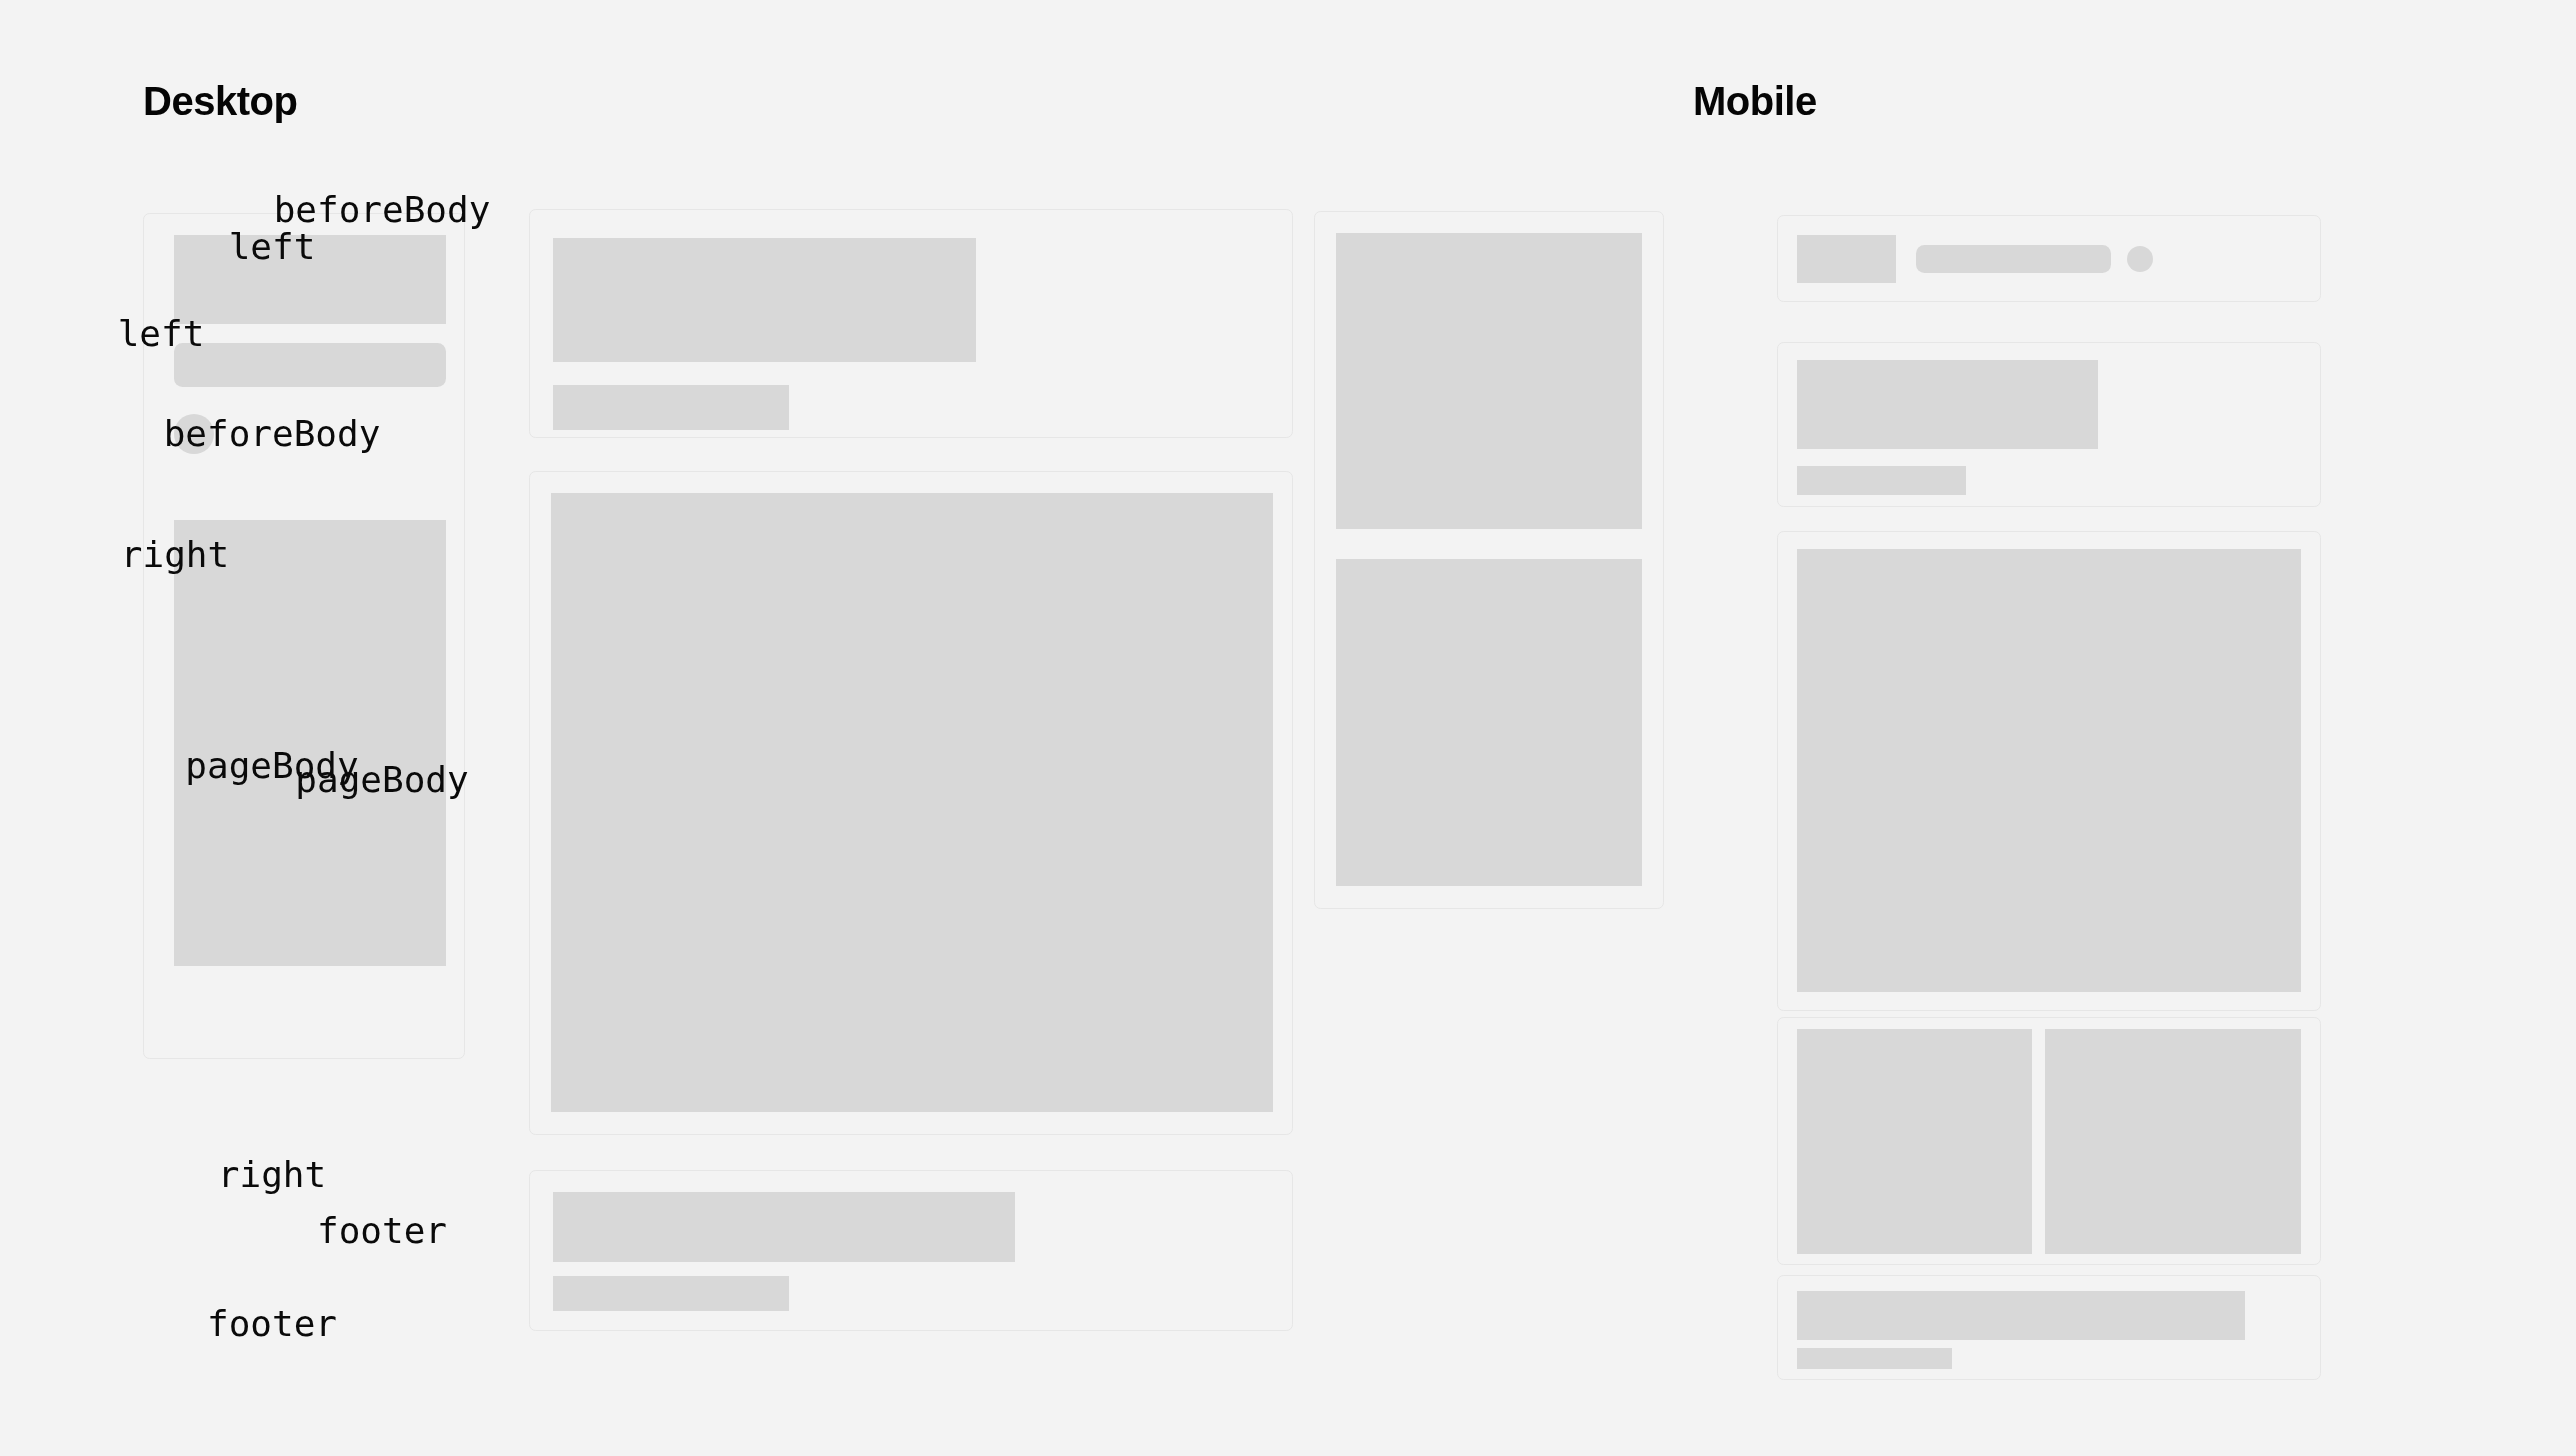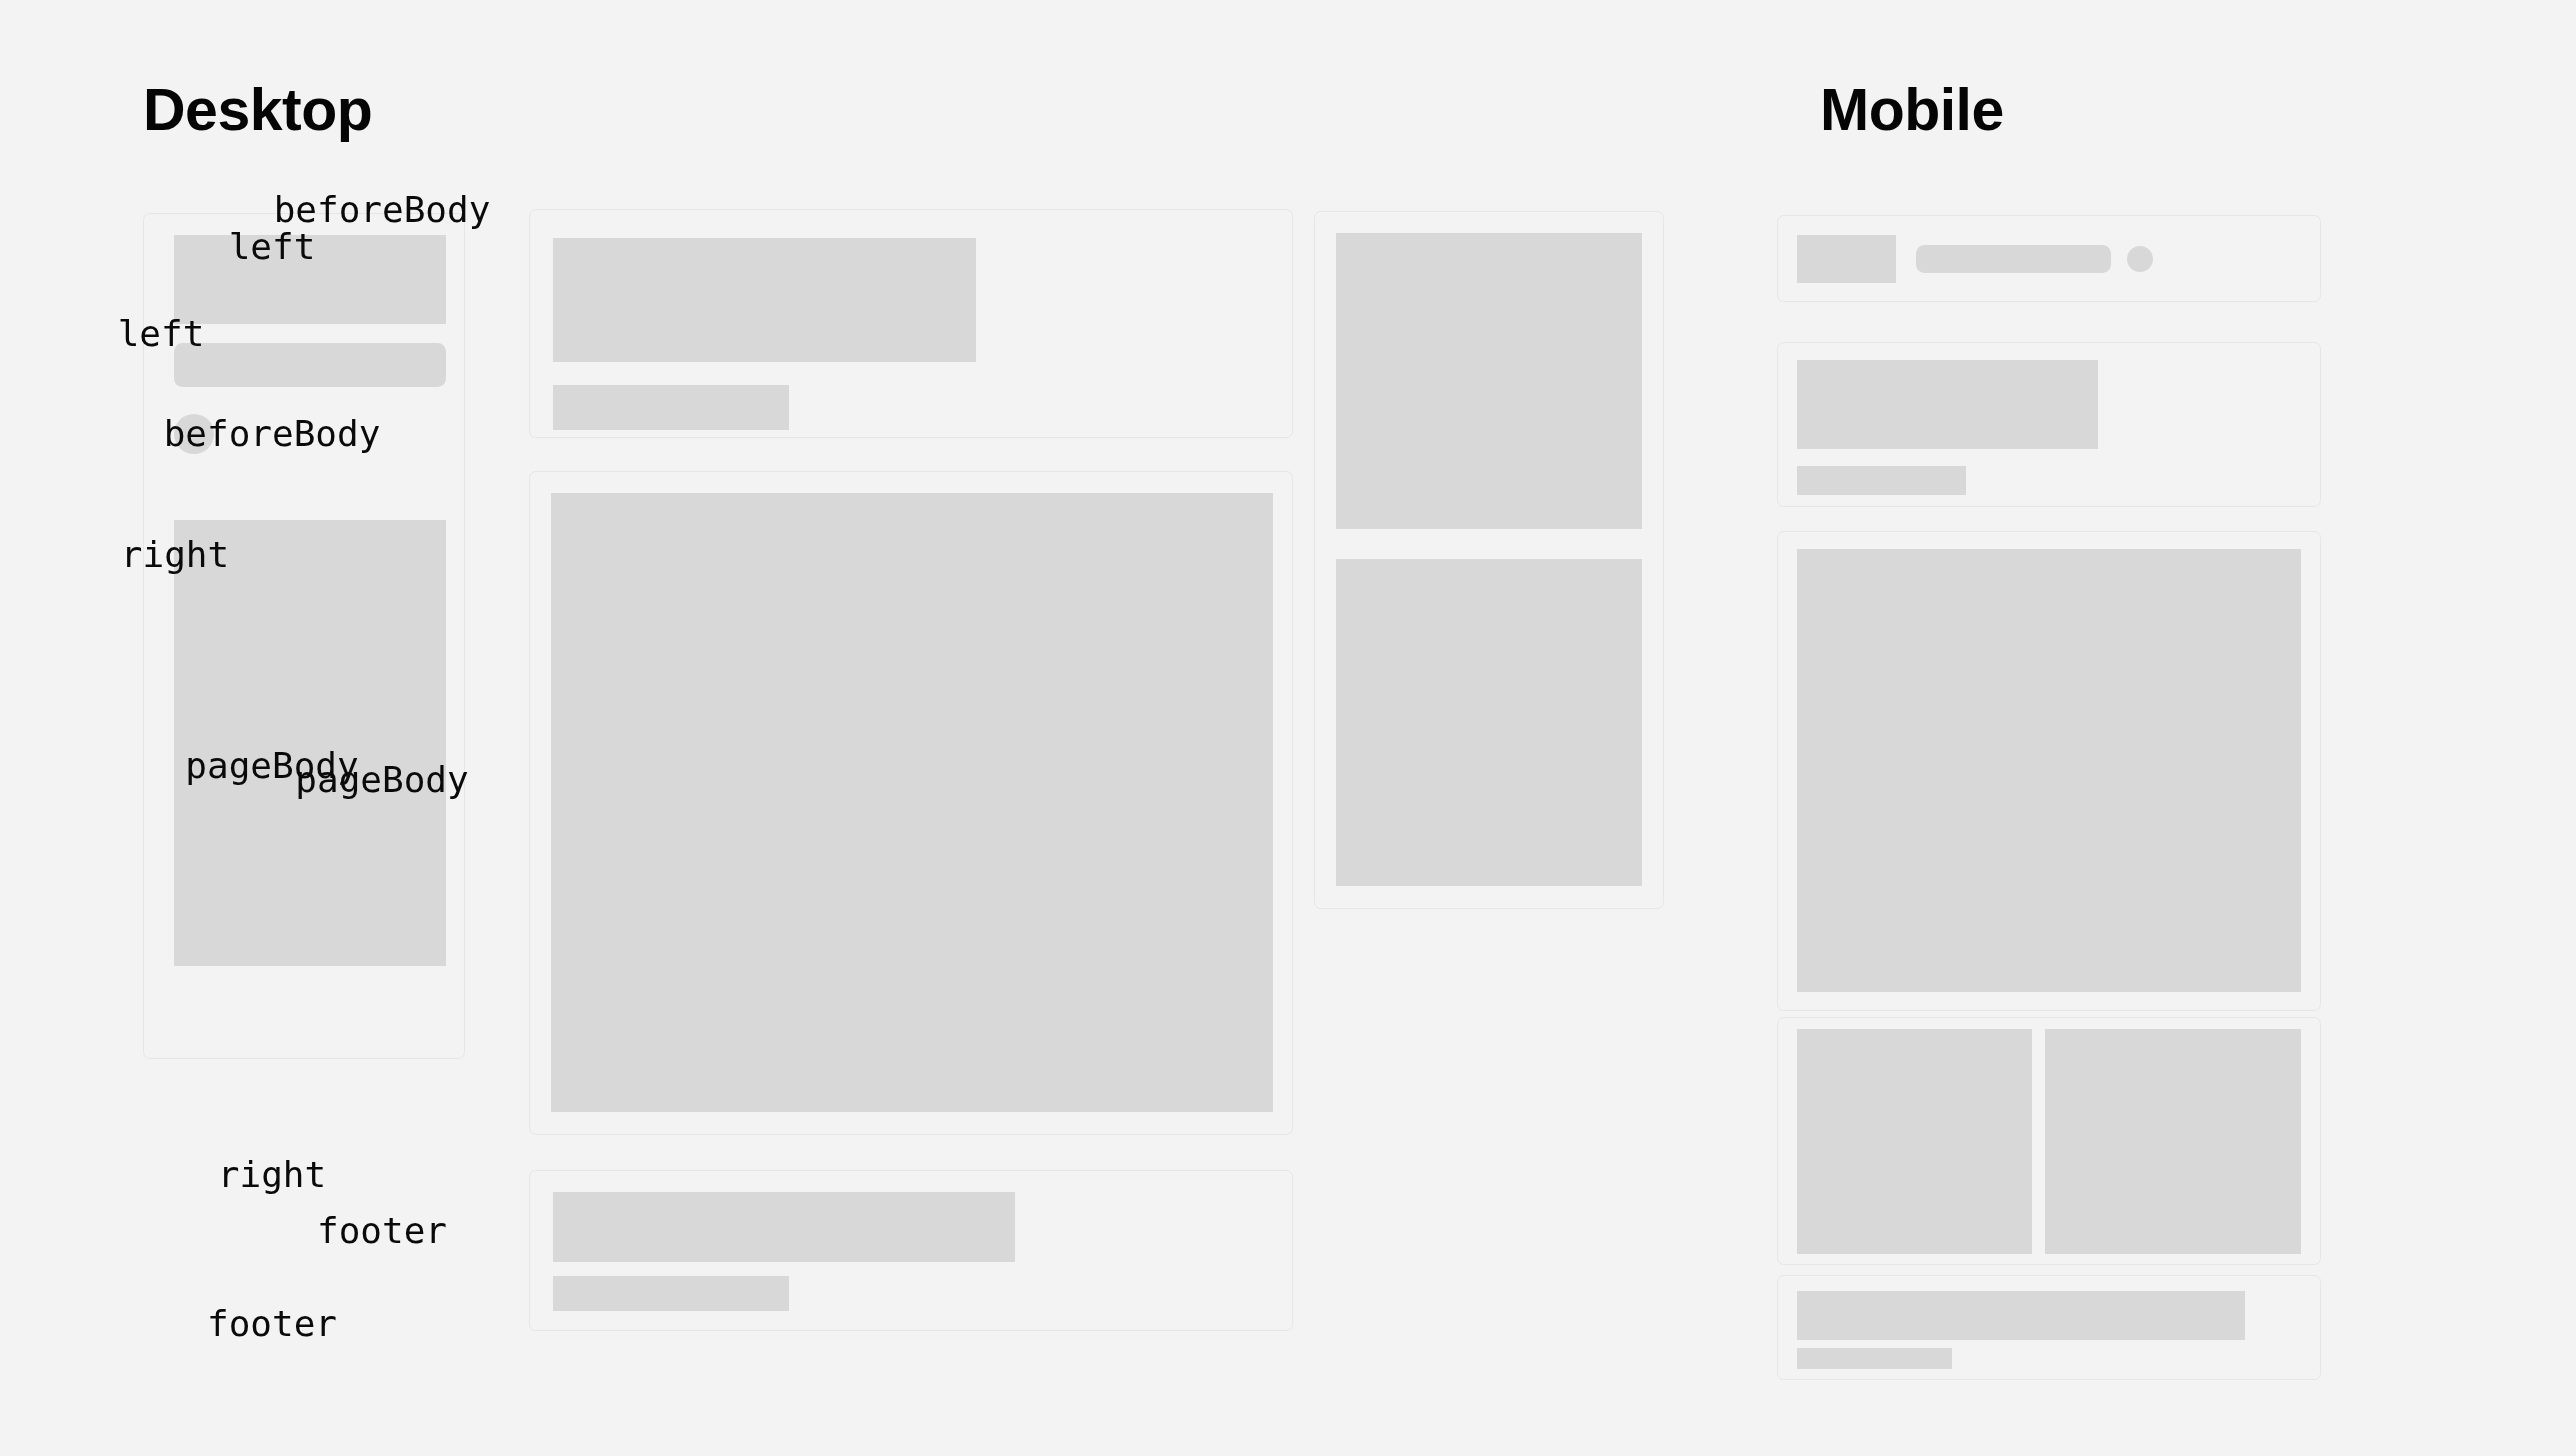--- a/index.html
+++ b/index.html
@@ -15,28 +15,28 @@
     position: relative;
     font-family: "Liberation Sans", sans-serif;
     overflow: hidden;
   }
 
   
   .section-title {
     position: absolute;
     font-family: "Liberation Sans", sans-serif;
     font-weight: bold;
-    font-size: 59px;
+    font-size: 40px;
     line-height: 1;
     color: #050505;
     letter-spacing: -0.5px;
     white-space: nowrap;
   }
   #title-desktop { left: 143px; top: 81px; }
-  #title-mobile  { left: 1820px; top: 81px; }
+  #title-mobile  { left: 1693px; top: 81px; }
 
   
   .panel {
     position: absolute;
     background: #f3f3f3;
     border: 1.9px solid #e6e6e6;
     border-radius: 6.6px;
   }
 
   

